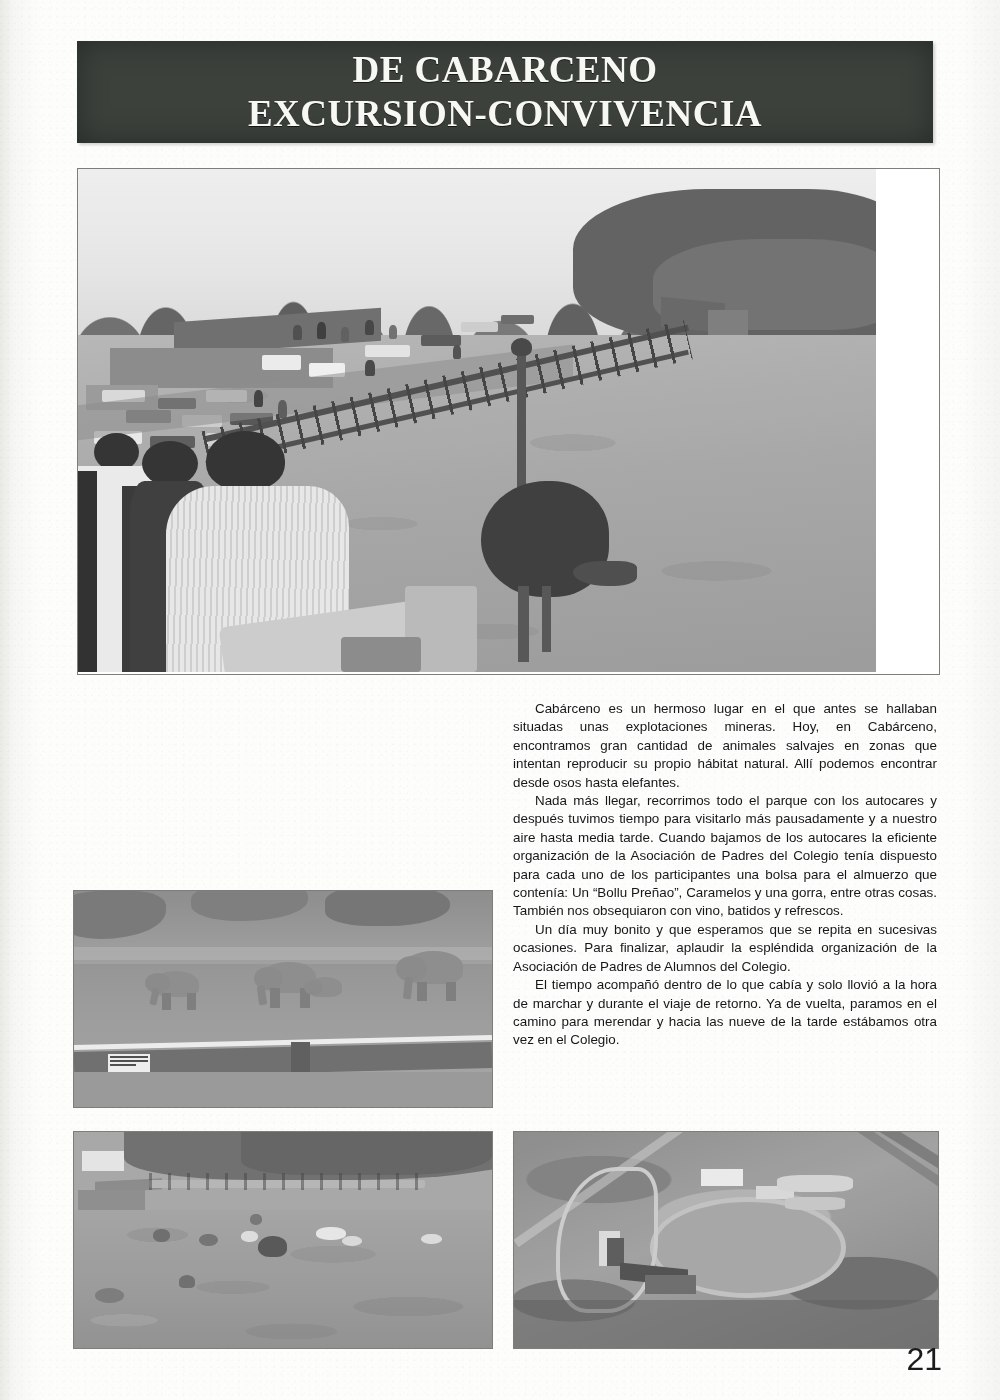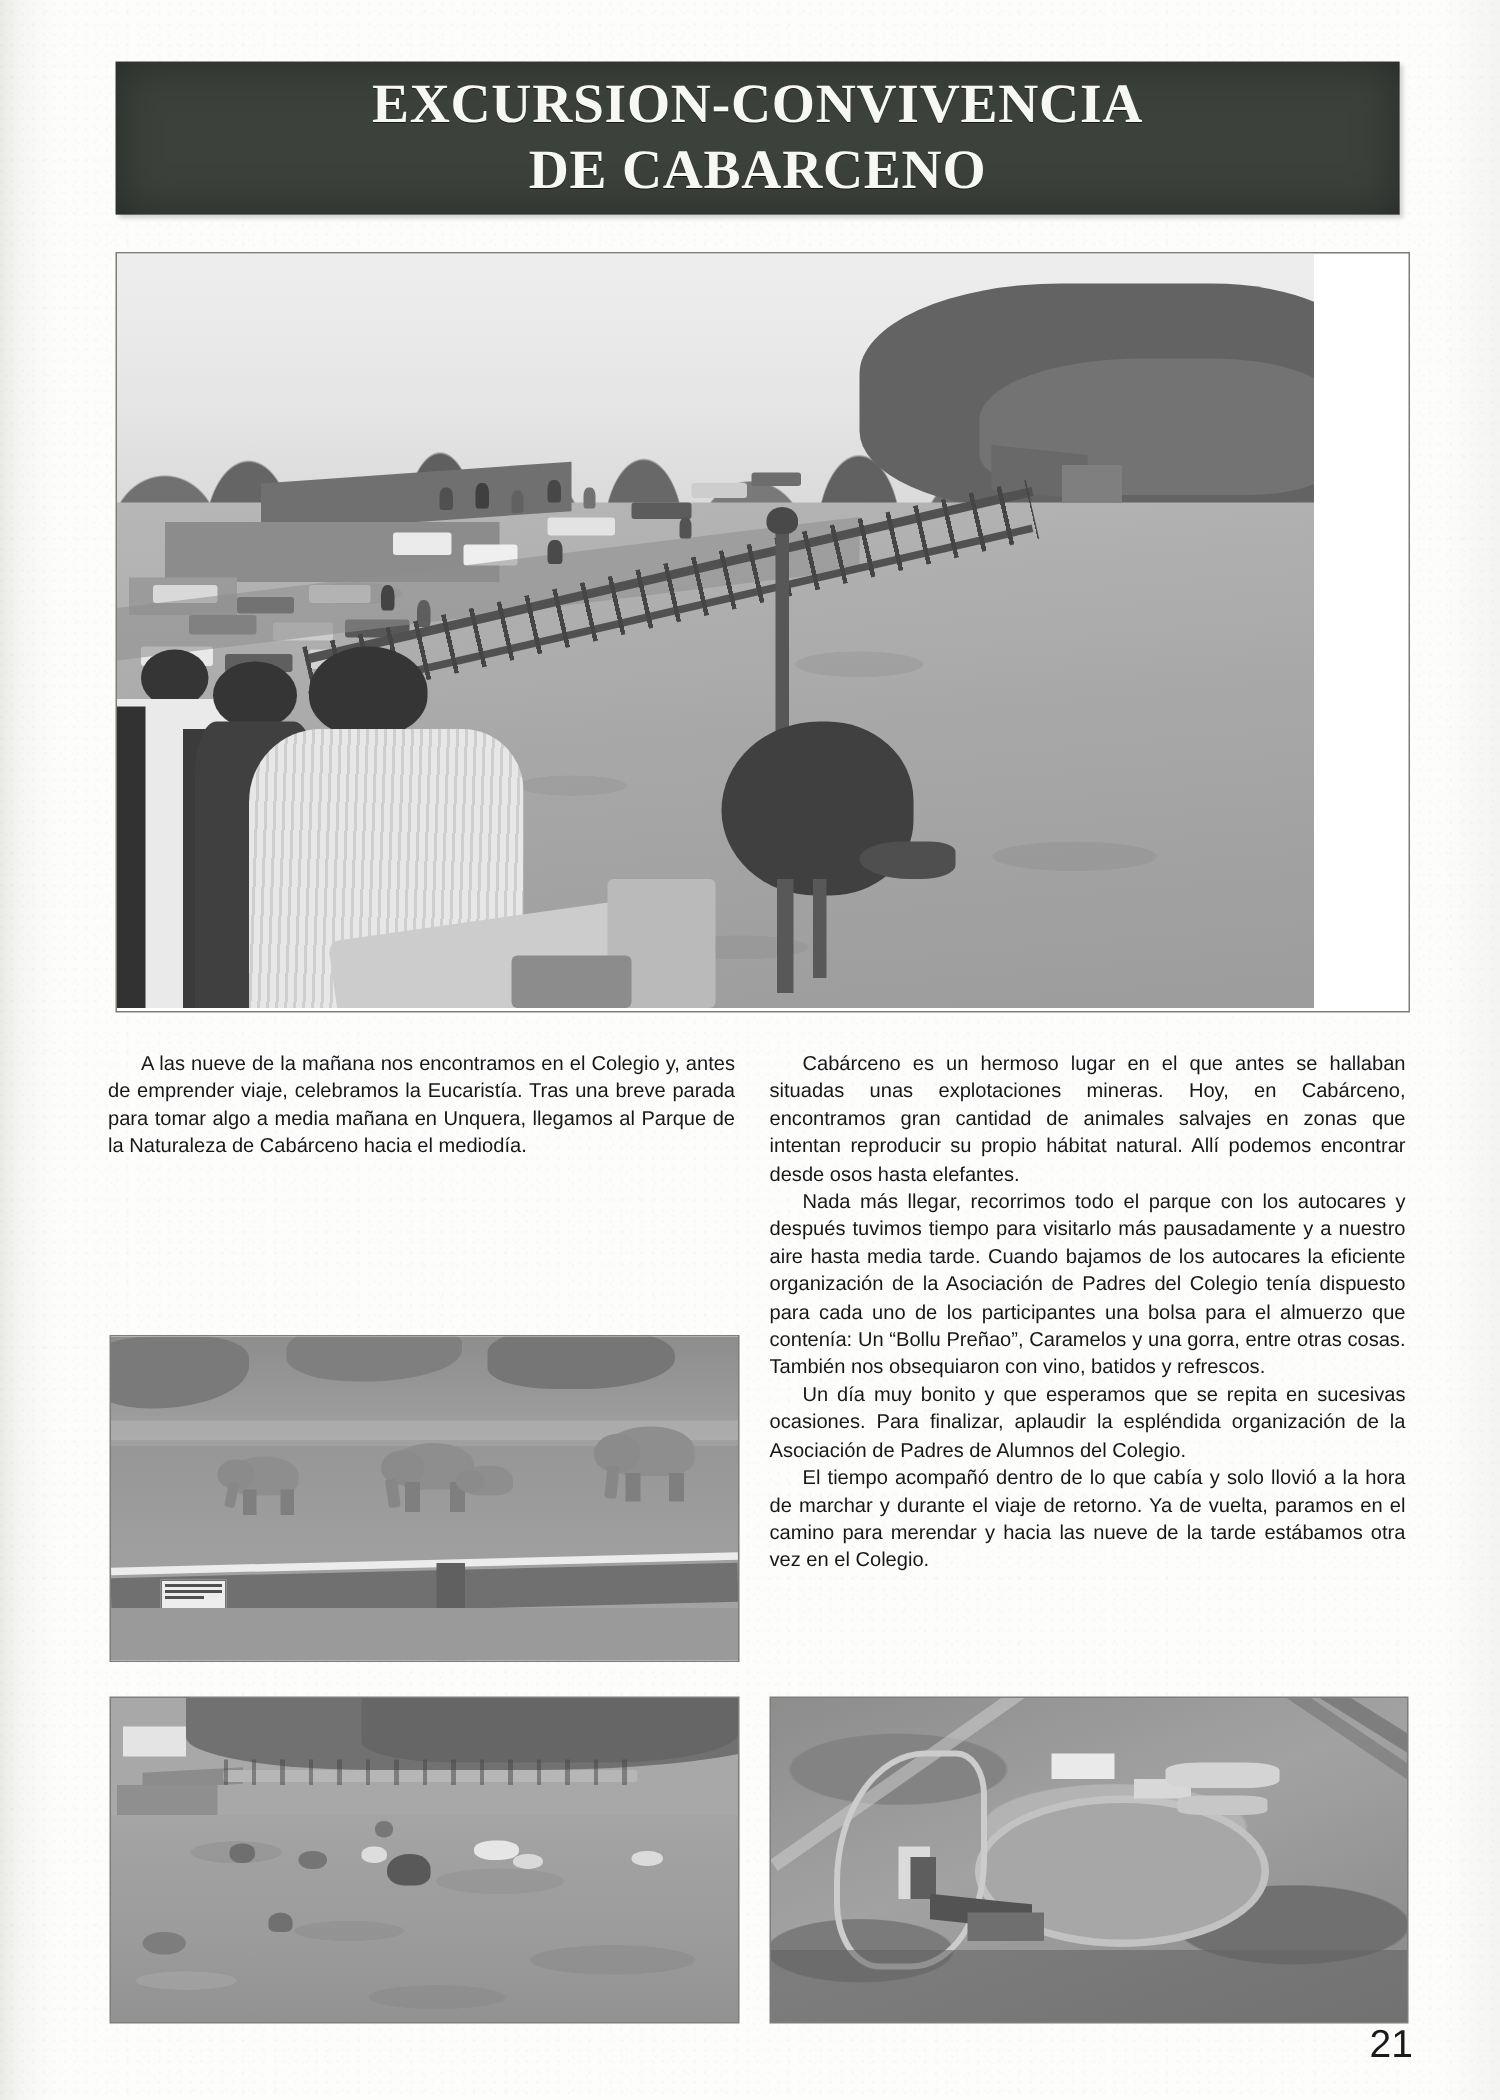--- a/index.html
+++ b/index.html
@@ -127,33 +127,33 @@
     text-justify:inter-word;
     -webkit-hyphens:none;hyphens:none;
   }
   .col p{margin:0;text-indent:22px;}
   #col-left{left:72px;top:700px;width:418px;}
   #col-right{left:513px;top:700px;width:424px;}
 
   
   #page-number{
     position:absolute;right:58px;bottom:22px;
-    font-size:26px;color:#1b1b1e;
+    font-size:32px;color:#1b1b1e;
     font-family:"Liberation Sans", sans-serif;
   }
 </style>
 </head>
 <body>
 
 <div class="page-scan"></div>
 <div class="scan-noise"></div>
 
 <div class="title-banner">
+  <div class="ln">DE CABARCENO</div>
   <div class="ln">EXCURSION-CONVIVENCIA</div>
-  <div class="ln">DE CABARCENO</div>
 </div>
 
 <div class="photo-frame" id="hero-frame">
   <div class="photo" id="hero-photo">
 
     <div class="sky"></div>
     <div class="treeline" style="top:16%;height:22%;"></div>
 
     <div class="blob" style="left:62%;top:4%;width:42%;height:30%;background:#5c6058;border-radius:40% 30% 20% 35%;"></div>
     <div class="blob" style="left:72%;top:14%;width:30%;height:18%;background:#6d7168;border-radius:45% 35% 25% 30%;"></div>
@@ -219,21 +219,20 @@
     <div class="vis-body" style="position:absolute;left:11%;top:63%;width:23%;height:37%;background:#ebebe6;border-radius:26% 22% 0 0;
          background-image:repeating-linear-gradient(92deg,rgba(0,0,0,.11) 0 2px,transparent 2px 6px);"></div>
 
     <div class="blob" style="left:18%;top:88%;width:28%;height:13%;background:#cfcec8;border-radius:8px;transform:rotate(-8deg);"></div>
     <div class="blob" style="left:41%;top:83%;width:9%;height:17%;background:#bcbbb5;border-radius:4px;"></div>
     <div class="blob" style="left:33%;top:93%;width:10%;height:7%;background:#8b8a84;border-radius:4px;"></div>
   </div>
 </div>
 
 <div class="col" id="col-left">
-  <p>A las nueve de la mañana nos encontramos en el Colegio y, antes de emprender viaje, celebramos la Eucaristía. Tras una breve parada para tomar algo a media mañana en Unquera, llegamos al Parque de la Naturaleza de Cabárceno hacia el mediodía.</p>
 </div>
 
 <div class="col" id="col-right">
   <p>Cabárceno es un hermoso lugar en el que antes se hallaban situadas unas explotaciones mineras. Hoy, en Cabárceno, encontramos gran cantidad de animales salvajes en zonas que intentan reproducir su propio hábitat natural. Allí podemos encontrar desde osos hasta elefantes.</p>
   <p>Nada más llegar, recorrimos todo el parque con los autocares y después tuvimos tiempo para visitarlo más pausadamente y a nuestro aire hasta media tarde. Cuando bajamos de los autocares la eficiente organización de la Asociación de Padres del Colegio tenía dispuesto para cada uno de los participantes una bolsa para el almuerzo que contenía: Un “Bollu Preñao”, Caramelos y una gorra, entre otras cosas. También nos obsequiaron con vino, batidos y refrescos.</p>
   <p>Un día muy bonito y que esperamos que se repita en sucesivas ocasiones. Para finalizar, aplaudir la espléndida organización de la Asociación de Padres de Alumnos del Colegio.</p>
   <p>El tiempo acompañó dentro de lo que cabía y solo llovió a la hora de marchar y durante el viaje de retorno. Ya de vuelta, paramos en el camino para merendar y hacia las nueve de la tarde estábamos otra vez en el Colegio.</p>
 </div>
 
 <div class="photo-frame" id="eleph-frame">

